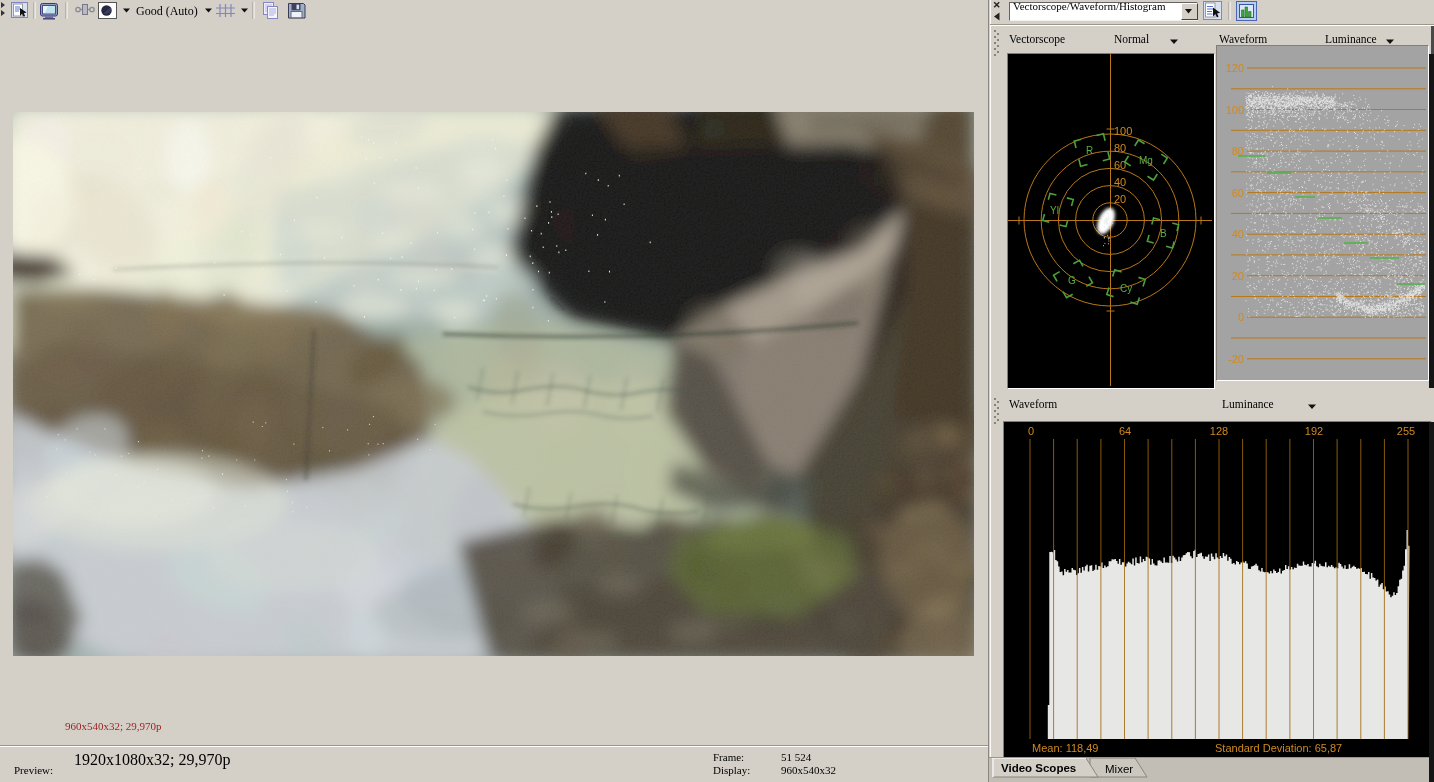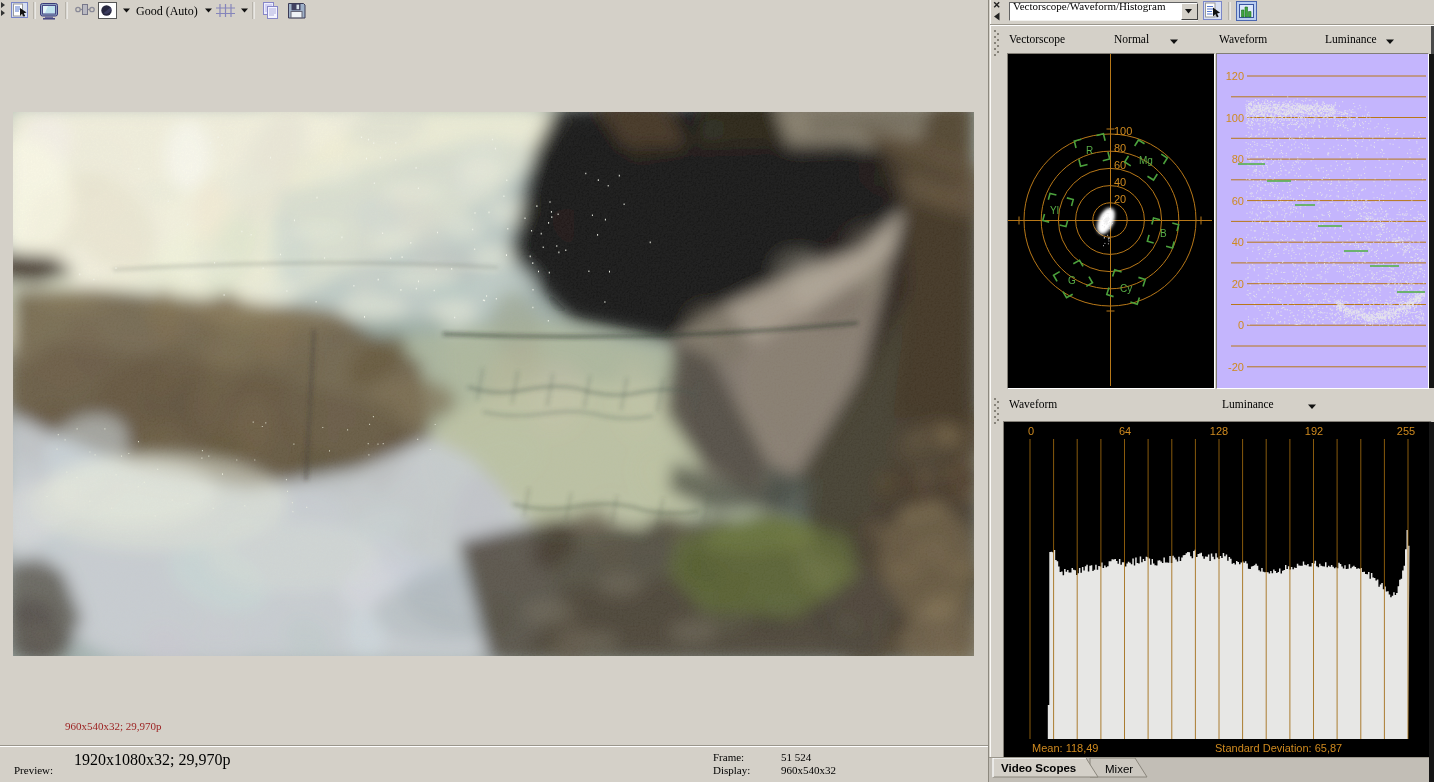--- a/index.html
+++ b/index.html
@@ -503,21 +503,21 @@
           <text x="60" y="230">G</text>
           <text x="112" y="238">Cy</text>
 </g>
 <g filter="blur(1px)">
 <ellipse cx="98" cy="167" rx="7.5" ry="14" fill="#ffffff" transform="rotate(24 98 167)" style="filter:blur(1.2px)"></ellipse>
 </g>
 <path d="M96.1 172.8h1M99.1 166h1M101.5 154.6h1M97.2 166.1h1M100.6 174.6h1M95.1 162.4h1M98.6 169.1h1M93.2 165.4h1M98 167.7h1M99.1 164.7h1M98.5 163.6h1M102.6 170.8h1M99 167.9h1M100.2 159.7h1M98.6 159.5h1M100 165.9h1M100.9 168.5h1M95.2 167h1M97.1 164.7h1M97.9 165.2h1M104.3 162.8h1M98.4 165.8h1M96 165.7h1M96.4 169.9h1M96.2 167.2h1M98.4 167.5h1M97.2 165.9h1M95.8 173h1M93.9 171.5h1M103.7 169.5h1M99.4 169.4h1M97.9 166.8h1M96.4 168.9h1M97.4 168.4h1M101 164.9h1M97.9 166.9h1M99.6 166.2h1M99.6 162.2h1M99.7 166.5h1M100.1 164.3h1M95.8 169.6h1M97.8 164.7h1M98.4 169.5h1M97.4 167.4h1M95.9 161h1M98.2 170.6h1M97.8 167.2h1M97.5 167.3h1M94.1 164.9h1M98.3 166.5h1M100.1 163.6h1M99.8 171.3h1M97.8 168.9h1M97.4 167.5h1M97.6 164.2h1M95.9 183.4h1M100.4 187h1M100.5 184.5h1M99.9 184.9h1M95.8 184.1h1M95 191.7h1M99.9 189.8h1M99.1 181.3h1M96.4 189.4h1M100.5 183.8h1" stroke="#e8e8e8" stroke-width="1" opacity=".85"></path>
 </svg>
 </div>
 
-<div class="abs" style="left:1216px;top:53px;width:211px;height:334px;background:#c4b5fd;border-top:1px solid #827e76;border-left:1px solid #827e76;border-right:1px solid #fff;border-bottom:1px solid #fff">
+<div class="abs" style="left:1216px;top:45px;width:211px;height:334px;background:#a3a3a3;border-top:1px solid #827e76;border-left:1px solid #827e76;border-right:1px solid #fff;border-bottom:1px solid #fff">
 <svg width="209" height="332" viewBox="0 0 209 332">
 <g>
           <line x1="30" y1="22" x2="209" y2="22" stroke="#b87818" stroke-width="1"></line>
           <line x1="14" y1="42.8" x2="209" y2="42.8" stroke="#b87818" stroke-width="1"></line>
           <line x1="30" y1="63.5" x2="209" y2="63.5" stroke="#b87818" stroke-width="1"></line>
           <line x1="14" y1="84.3" x2="209" y2="84.3" stroke="#b87818" stroke-width="1"></line>
           <line x1="30" y1="105.1" x2="209" y2="105.1" stroke="#b87818" stroke-width="1"></line>
           <line x1="14" y1="125.8" x2="209" y2="125.8" stroke="#b87818" stroke-width="1"></line>
           <line x1="30" y1="146.6" x2="209" y2="146.6" stroke="#b87818" stroke-width="1"></line>
           <line x1="14" y1="167.4" x2="209" y2="167.4" stroke="#b87818" stroke-width="1"></line>

